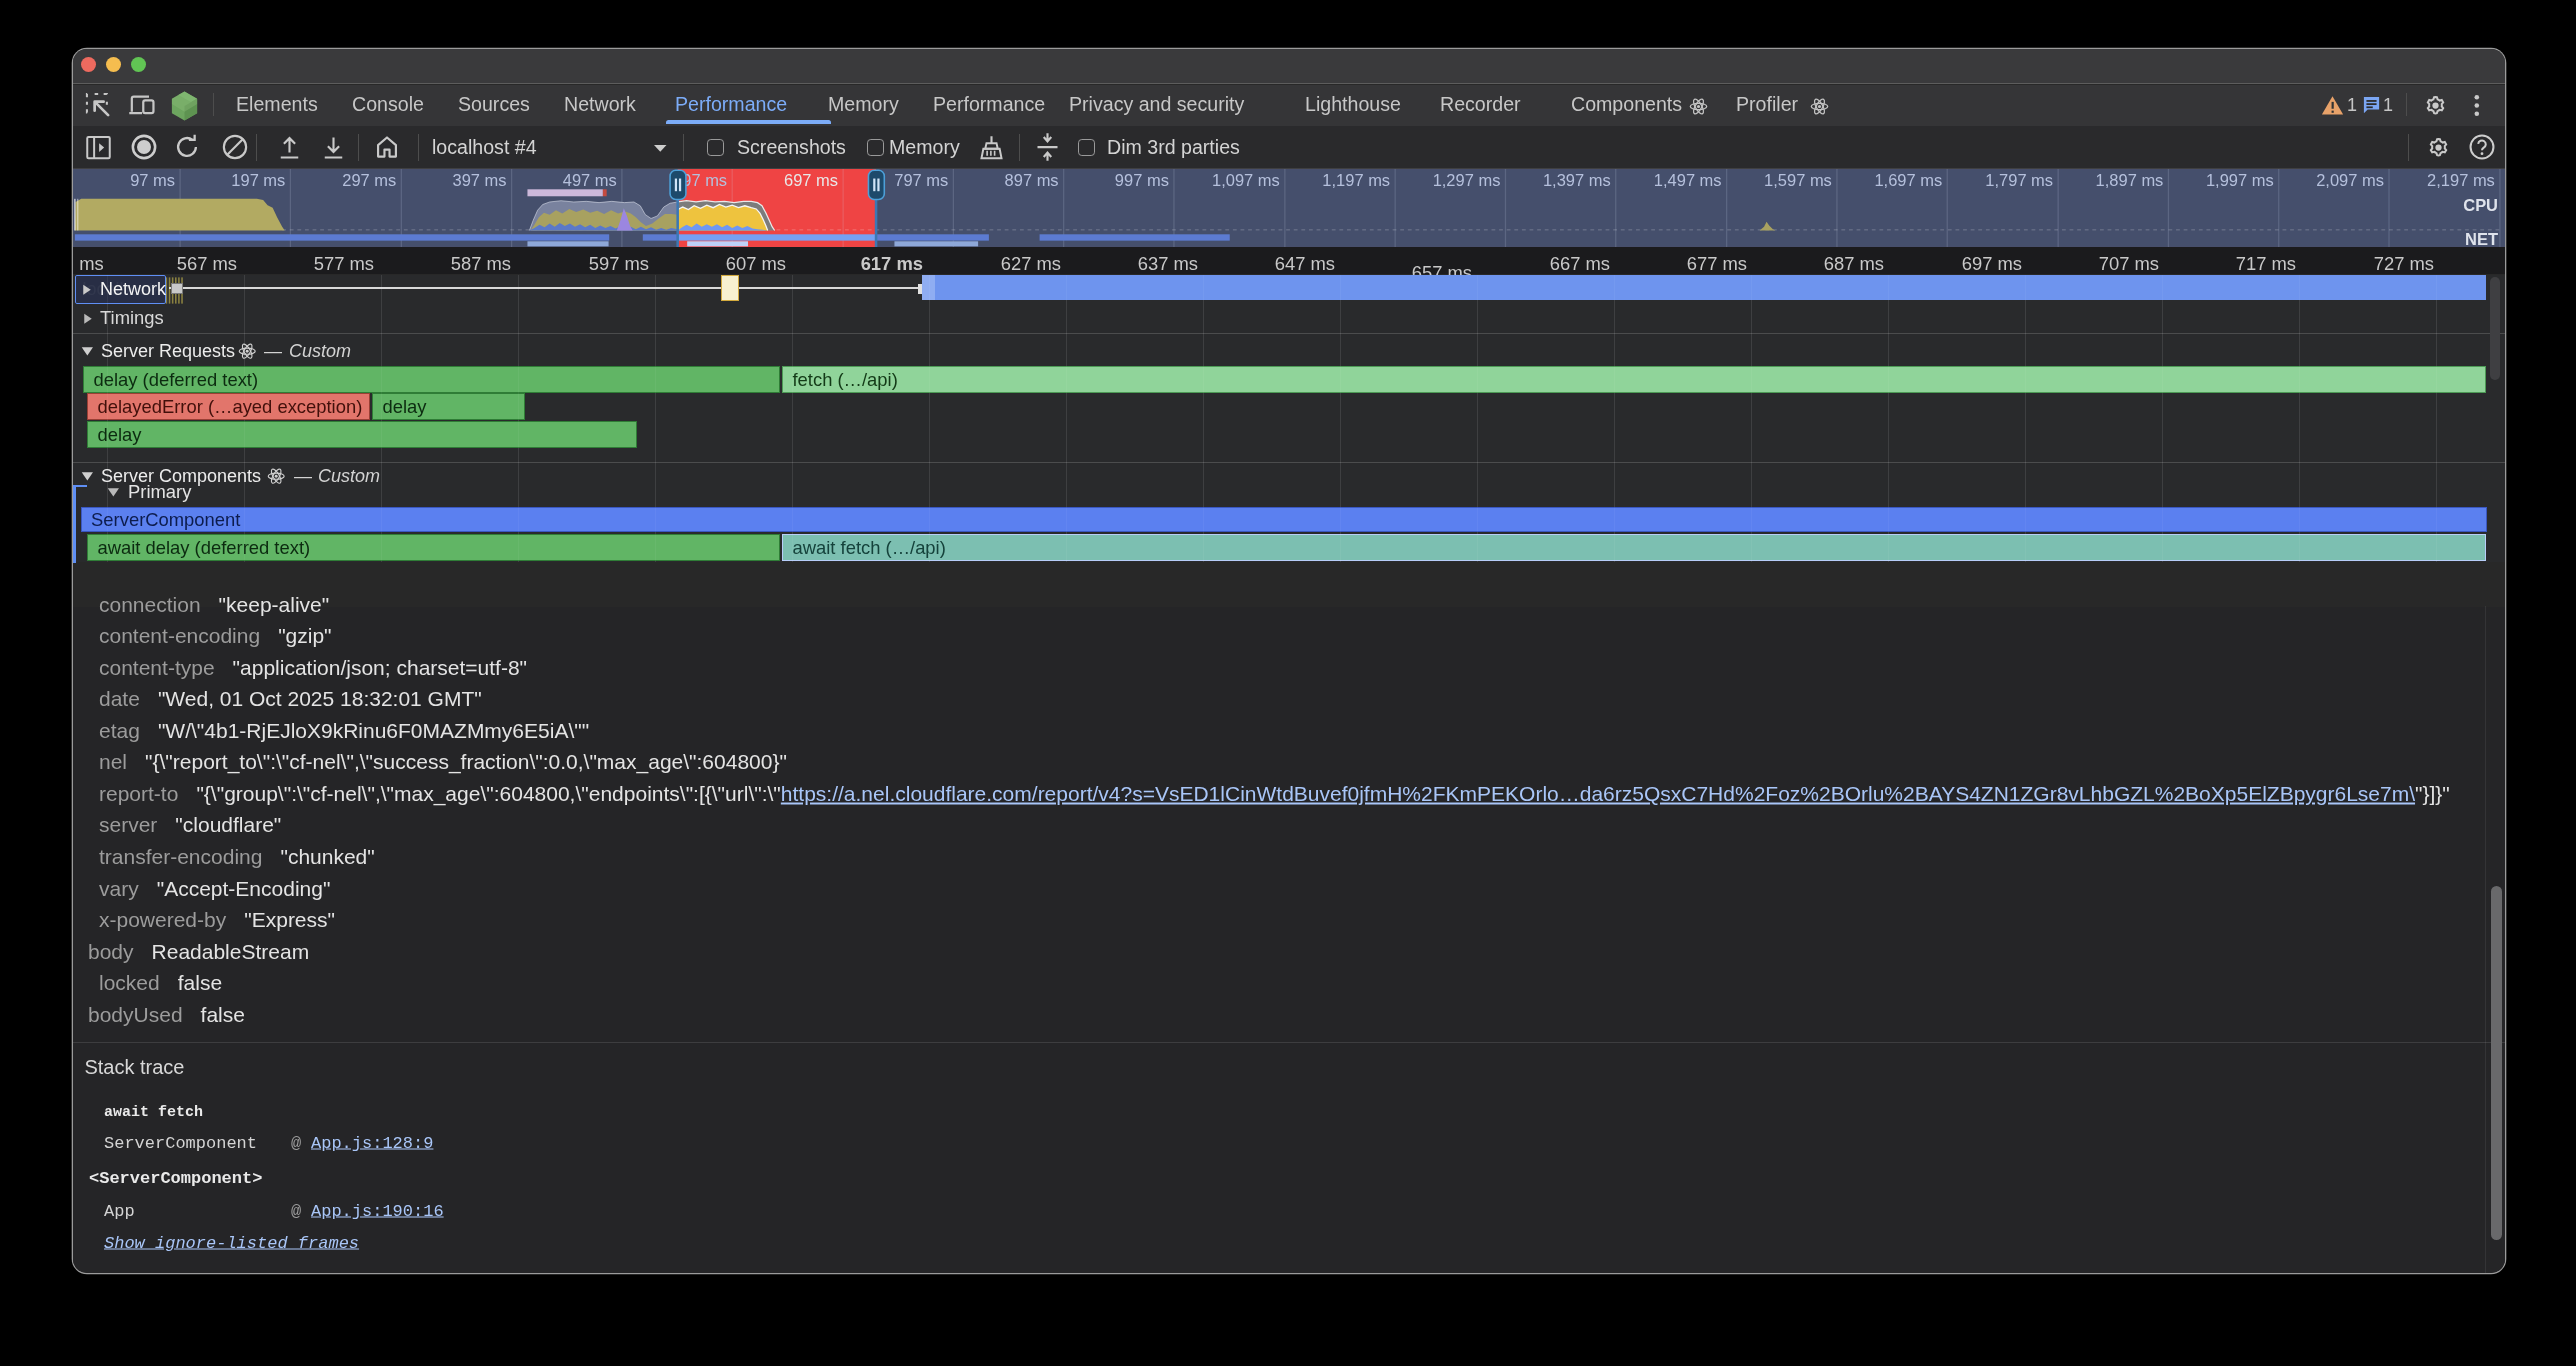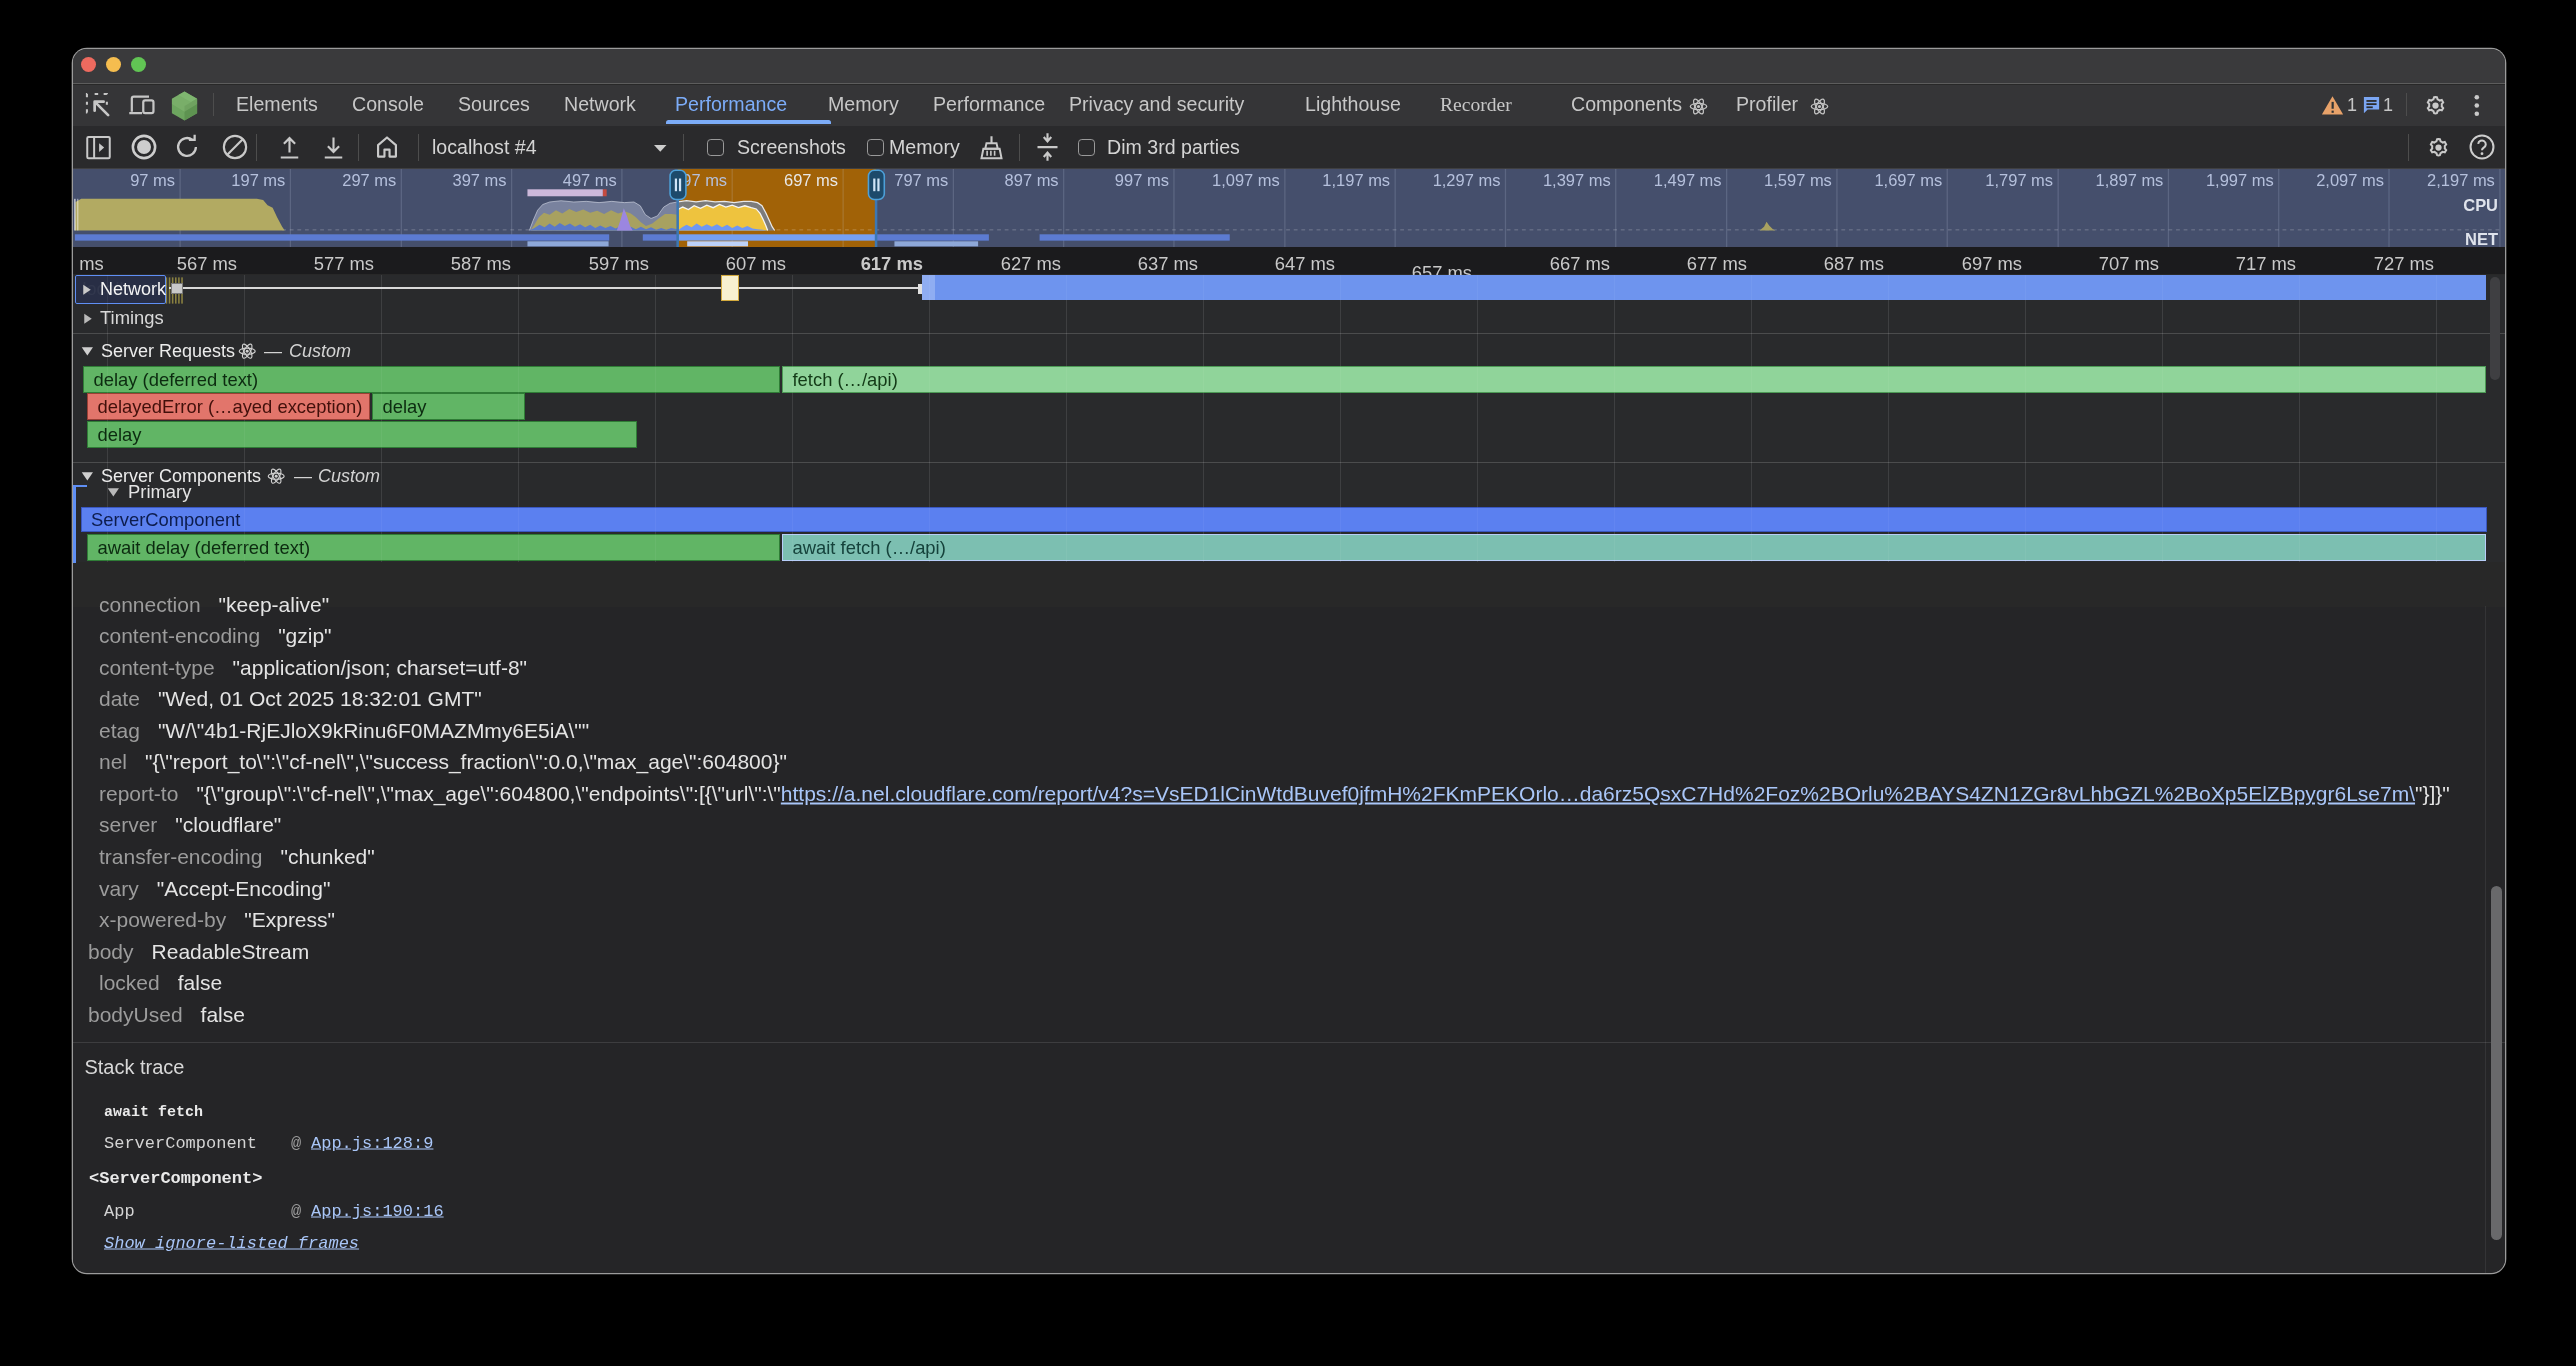--- a/index.html
+++ b/index.html
@@ -59,21 +59,21 @@
   <div class="sep" style="left:140px;top:44px;height:23px;"></div>
   <div class="txt" style="left:163px;top:56px;font-size:19.6px;color:#c7c7c7;">Elements</div>
   <div class="txt" style="left:279px;top:56px;font-size:19.6px;color:#c7c7c7;">Console</div>
   <div class="txt" style="left:385px;top:56px;font-size:19.6px;color:#c7c7c7;">Sources</div>
   <div class="txt" style="left:491px;top:56px;font-size:19.6px;color:#c7c7c7;">Network</div>
   <div class="txt" style="left:602px;top:56px;font-size:19.6px;color:#7cacf8;">Performance</div>
   <div class="txt" style="left:755px;top:56px;font-size:19.6px;color:#c7c7c7;">Memory</div>
   <div class="txt" style="left:860px;top:56px;font-size:19.6px;color:#c7c7c7;">Performance</div>
   <div class="txt" style="left:996px;top:56px;font-size:19.6px;color:#c7c7c7;">Privacy and security</div>
   <div class="txt" style="left:1232px;top:56px;font-size:19.6px;color:#c7c7c7;">Lighthouse</div>
-  <div class="txt" style="left:1367px;top:56px;font-size:19.6px;color:#c7c7c7;font-family:Liberation Serif, serif;">Recorder</div>
+  <div class="txt" style="left:1367px;top:56px;font-size:19.6px;color:#c7c7c7;">Recorder</div>
   <div class="txt" style="left:1498px;top:56px;font-size:19.6px;color:#c7c7c7;">Components</div>
   <svg class="abs atom1" style="left:1616px;top:48px;" width="19" height="19" viewBox="0 0 30 30">
     <g stroke="#c3c3c3" stroke-width="2" fill="none">
       <ellipse cx="15" cy="15" rx="13" ry="5"></ellipse>
       <ellipse cx="15" cy="15" rx="13" ry="5" transform="rotate(60 15 15)"></ellipse>
       <ellipse cx="15" cy="15" rx="13" ry="5" transform="rotate(-60 15 15)"></ellipse>
     </g>
     <circle cx="15" cy="15" r="2.5" fill="#c3c3c3"></circle>
   </svg>
   <div class="txt" style="left:1663px;top:56px;font-size:19.6px;color:#c7c7c7;">Profiler</div>
@@ -181,21 +181,21 @@
   <svg class="abs gear" style="left:2353px;top:86px;" width="25" height="25" viewBox="0 0 40 40">
     <path fill="none" stroke="#c9c9c9" stroke-width="3.2" d="M20 6.5 l2.2 0.3 1.2 3.4 a10.5 10.5 0 0 1 3.2 1.9 l3.5-0.9 1.1 1.9 1.1 1.9 -2.3 2.7 a10.5 10.5 0 0 1 0 3.7 l2.3 2.7 -1.1 1.9 -1.1 1.9 -3.5-0.9 a10.5 10.5 0 0 1 -3.2 1.9 l-1.2 3.4 -2.2 0.3 -2.2-0.3 -1.2-3.4 a10.5 10.5 0 0 1 -3.2-1.9 l-3.5 0.9 -1.1-1.9 -1.1-1.9 2.3-2.7 a10.5 10.5 0 0 1 0-3.7 l-2.3-2.7 1.1-1.9 1.1-1.9 3.5 0.9 a10.5 10.5 0 0 1 3.2-1.9 l1.2-3.4 Z"></path>
     <circle cx="20" cy="20" r="5" fill="#c9c9c9"></circle>
   </svg>
   <svg class="abs" style="left:2395px;top:84px;" width="28" height="28" viewBox="0 0 44 44">
     <circle cx="22" cy="22" r="18" stroke="#cdcdcd" stroke-width="3.2" fill="none"></circle>
     <path d="M16 17 a6 6 0 1 1 8.5 6.2 c-2 1-2.5 2-2.5 4" stroke="#cdcdcd" stroke-width="3.2" fill="none"></path>
     <circle cx="22" cy="32.5" r="2.2" fill="#cdcdcd"></circle>
   </svg>
 
-  <div class="abs" id="overview" style="left:0;top:120px;width:2432px;height:78px;background:#a16207;">
+  <div class="abs" id="overview" style="left:0;top:120px;width:2432px;height:78px;background:#ef4444;">
   <svg width="2432" height="78" viewBox="0 0 3837 123" style="position:absolute;left:0;top:0;">
     <rect x="0" y="0" width="954" height="123" fill="#454f6c"></rect>
     <rect x="1267" y="0" width="2570" height="123" fill="#454f6c"></rect>
     <g stroke="rgba(210,220,245,0.17)" stroke-width="2">
       <line x1="169" y1="0" x2="169" y2="123"></line>
           <line x1="343" y1="0" x2="343" y2="123"></line>
       <line x1="518" y1="0" x2="518" y2="123"></line>
           <line x1="692" y1="0" x2="692" y2="123"></line>
       <line x1="866" y1="0" x2="866" y2="123"></line>
           <line x1="1040" y1="0" x2="1040" y2="123"></line>

